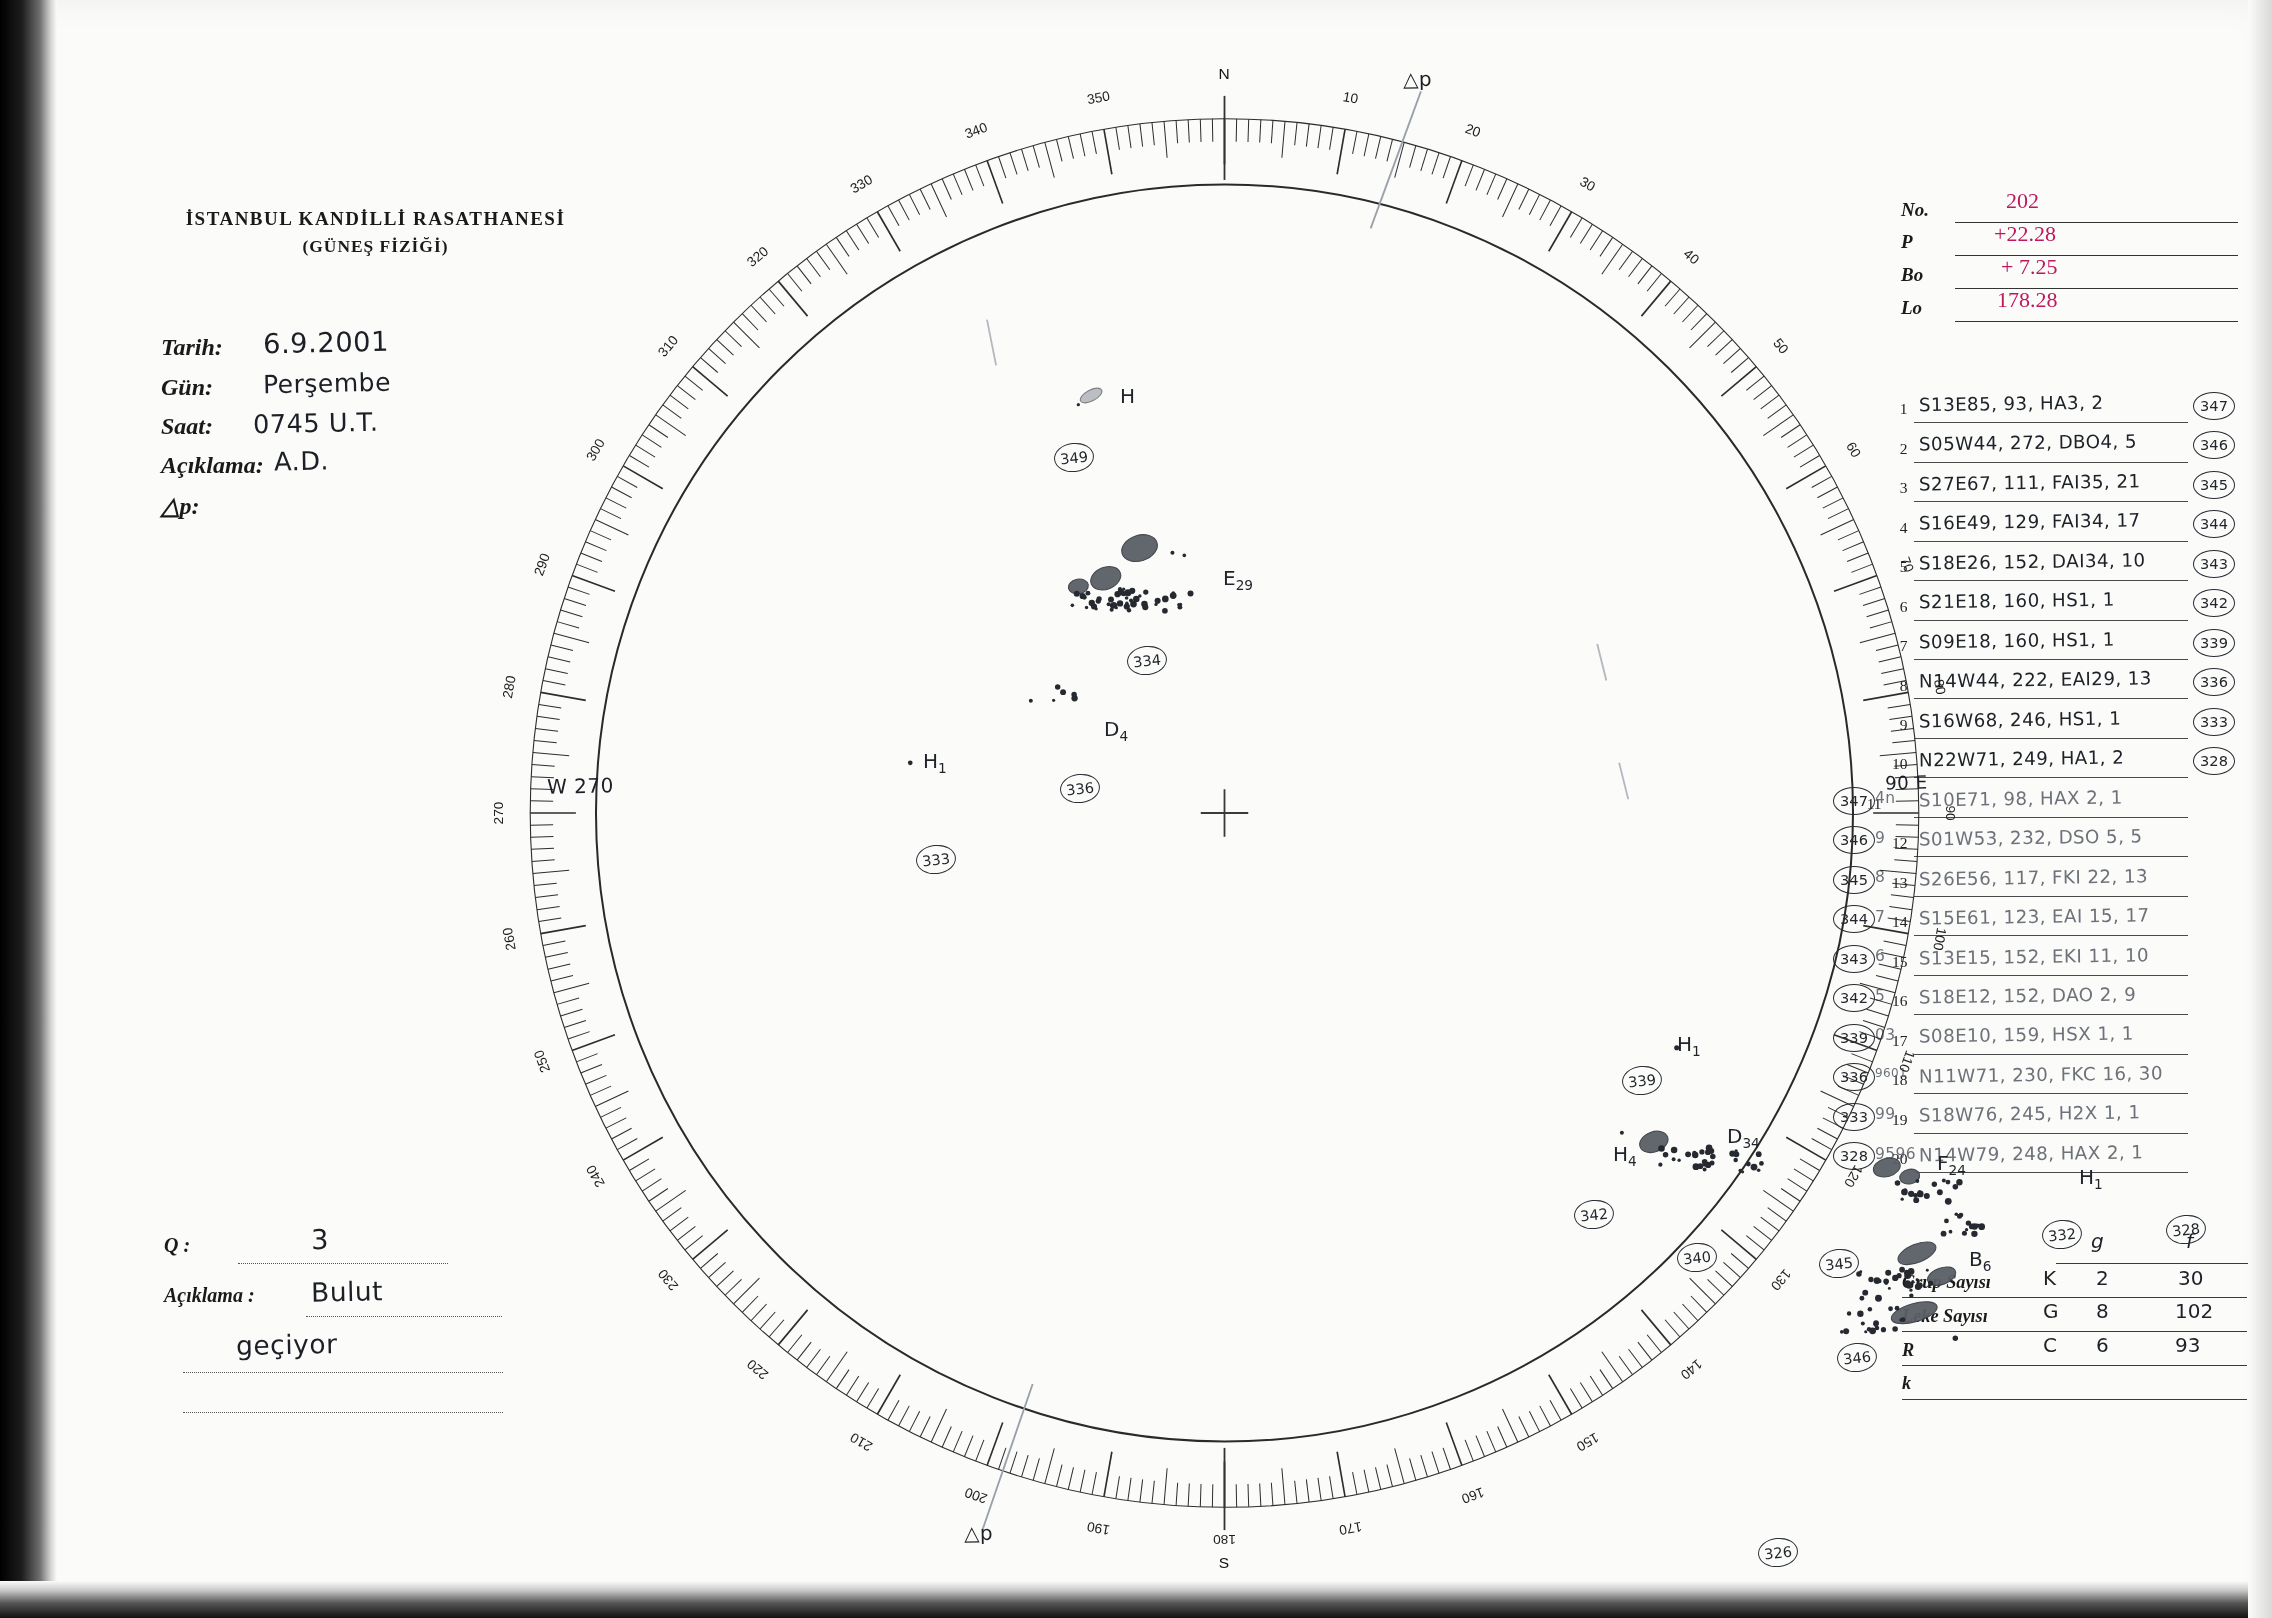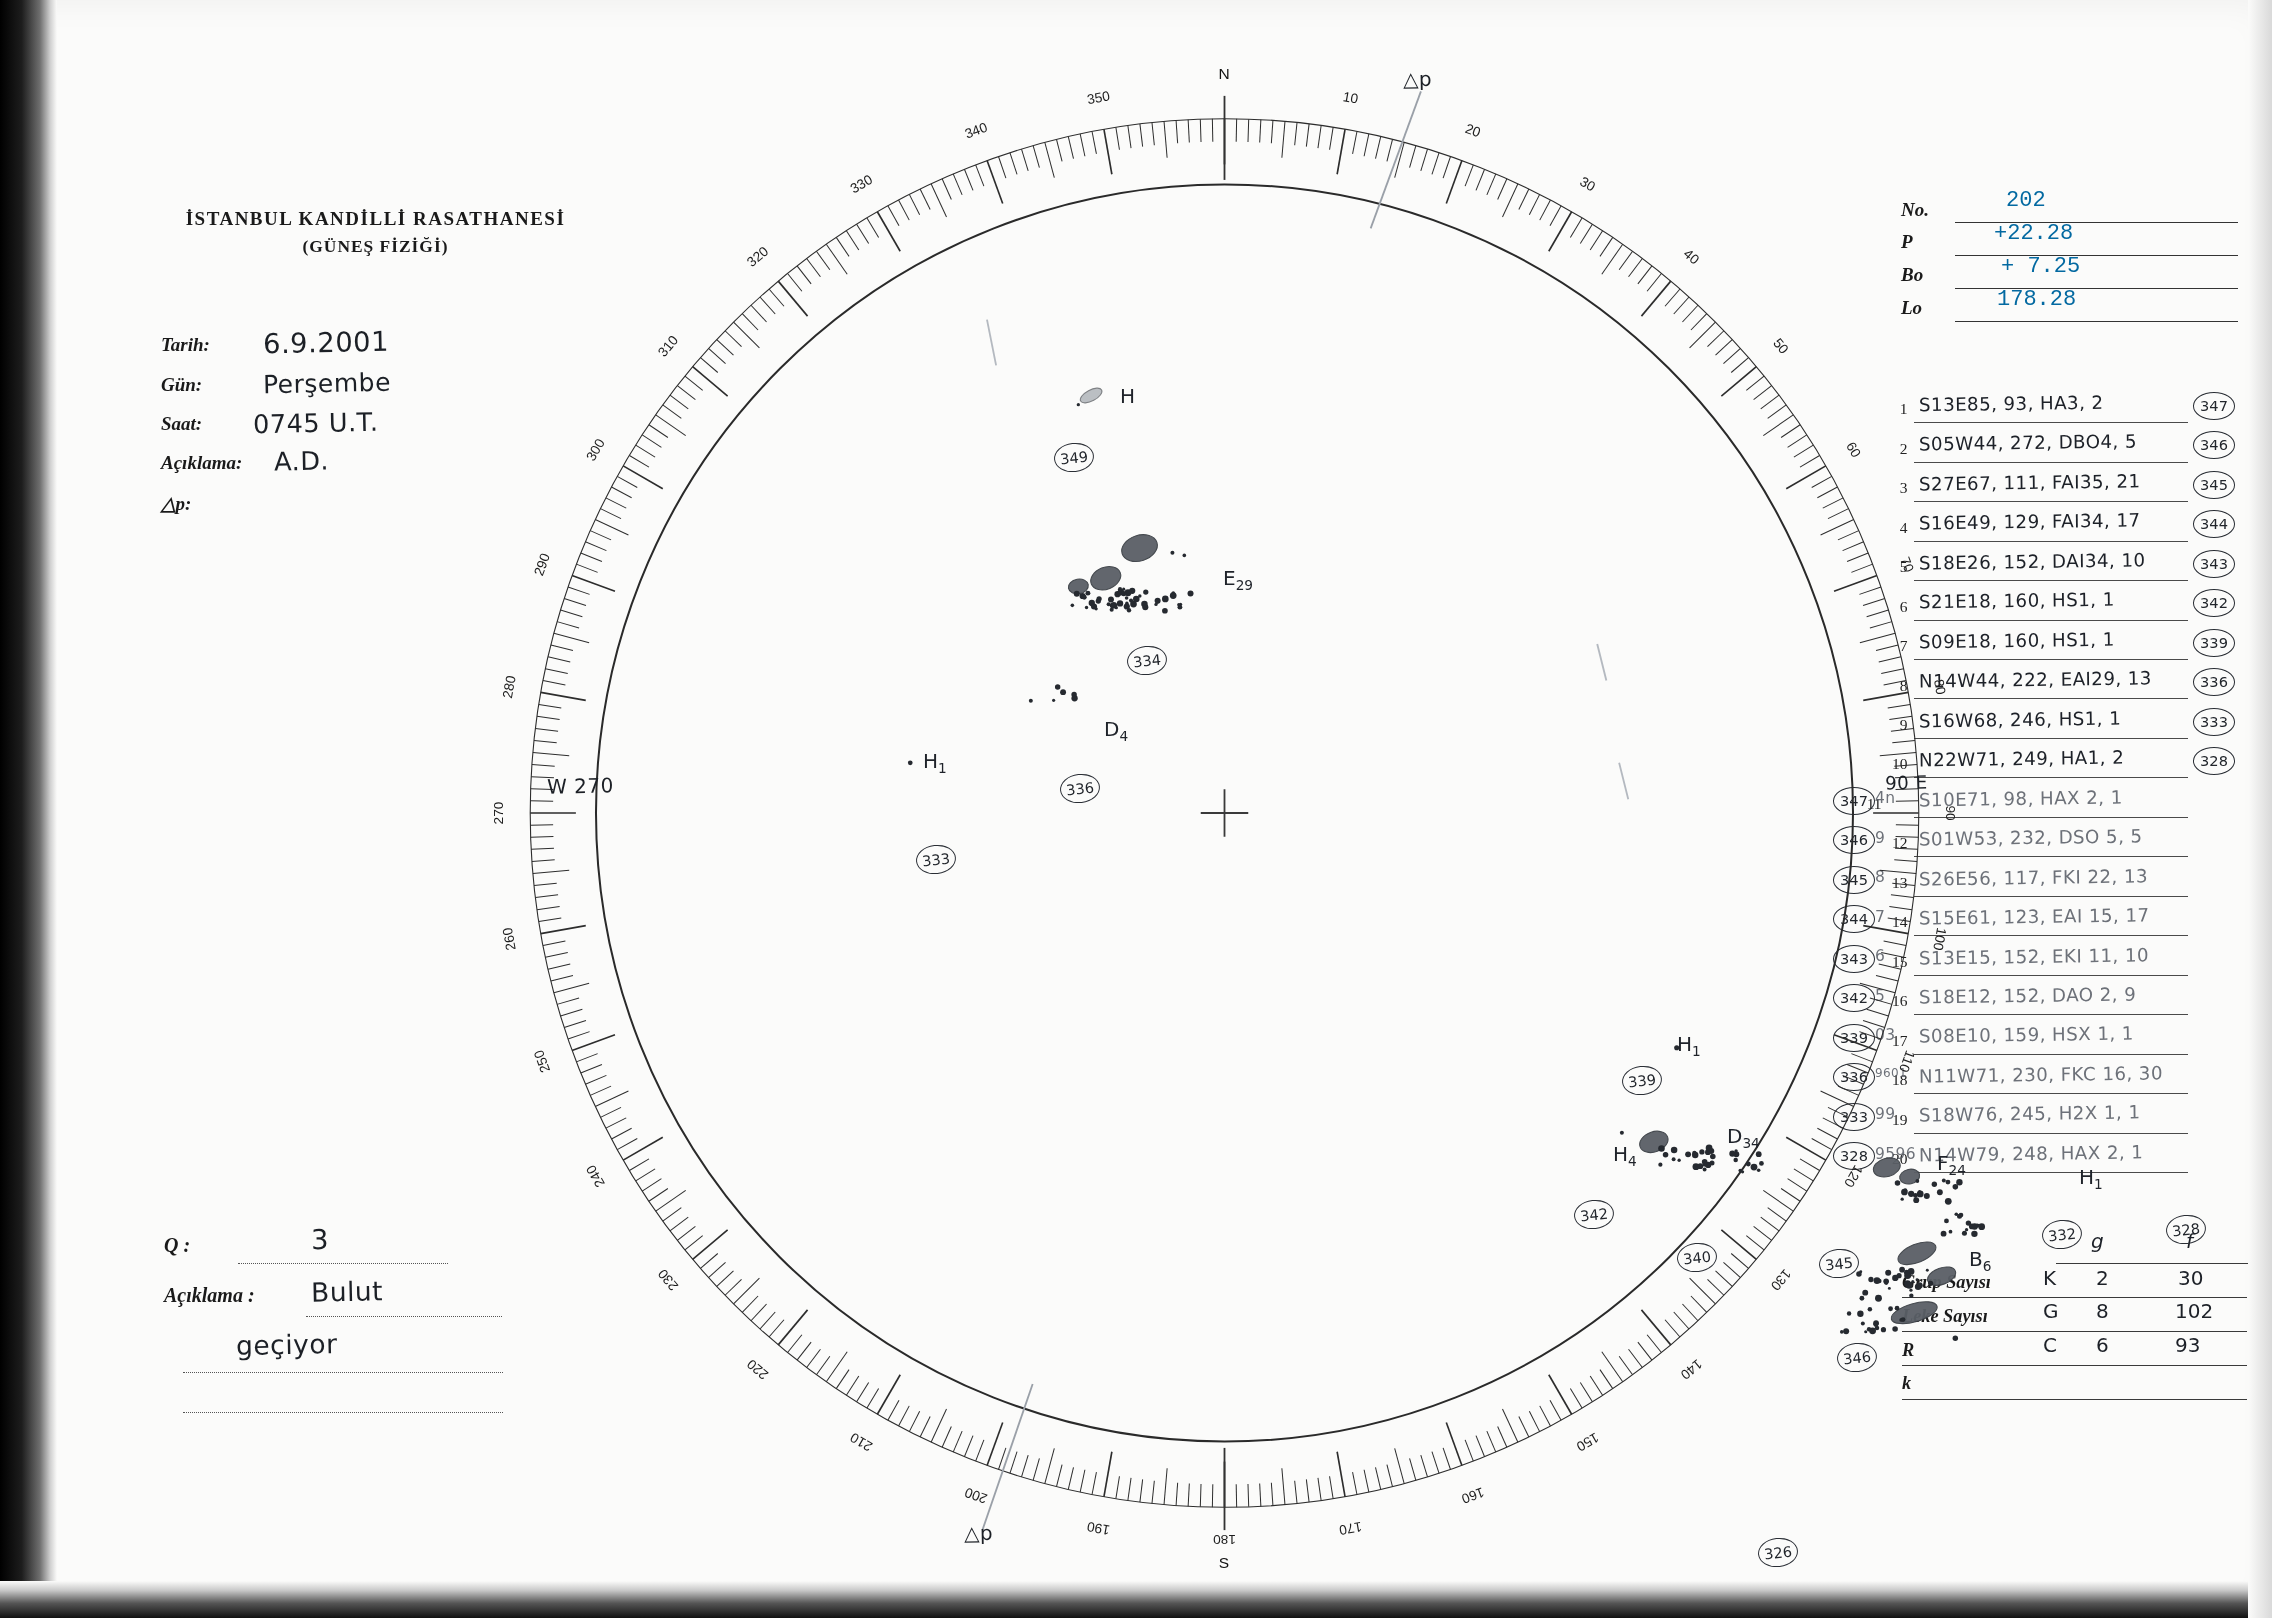--- a/index.html
+++ b/index.html
@@ -68,21 +68,21 @@
     position: absolute;
     left: 161px; top: 236px;
     width: 429px;
     text-align: center;
     font-size: 17.4px;
     letter-spacing: 1px;
     font-weight: bold;
   }
   .field-row {
     position: absolute;
-    font-size: 19px;
+    font-size: 24px;
     font-style: italic;
     font-weight: bold;
   }
   .hw {
     position: absolute;
     font-family: "DejaVu Sans", sans-serif;
     color: #1c2026;
     font-size: 23px;
     letter-spacing: 0.5px;
     transform: rotate(-1.2deg);
@@ -95,23 +95,23 @@
     font-style: italic;
     font-weight: bold;
   }
   .hdr-line {
     position: absolute;
     height: 0.9px;
     background: #333;
   }
   .hdr-val {
     position: absolute;
-    font-family: Liberation Mono, monospace;
+    font-family: Liberation Serif, serif;
     font-size: 22px;
-    color: #0369a1;
+    color: #be185d;
   }
 
   .row-num {
     position: absolute;
     font-size: 15.5px;
     font-family: "Liberation Serif", serif;
     color: #222;
     text-align: right;
     width: 25.6px;
   }

